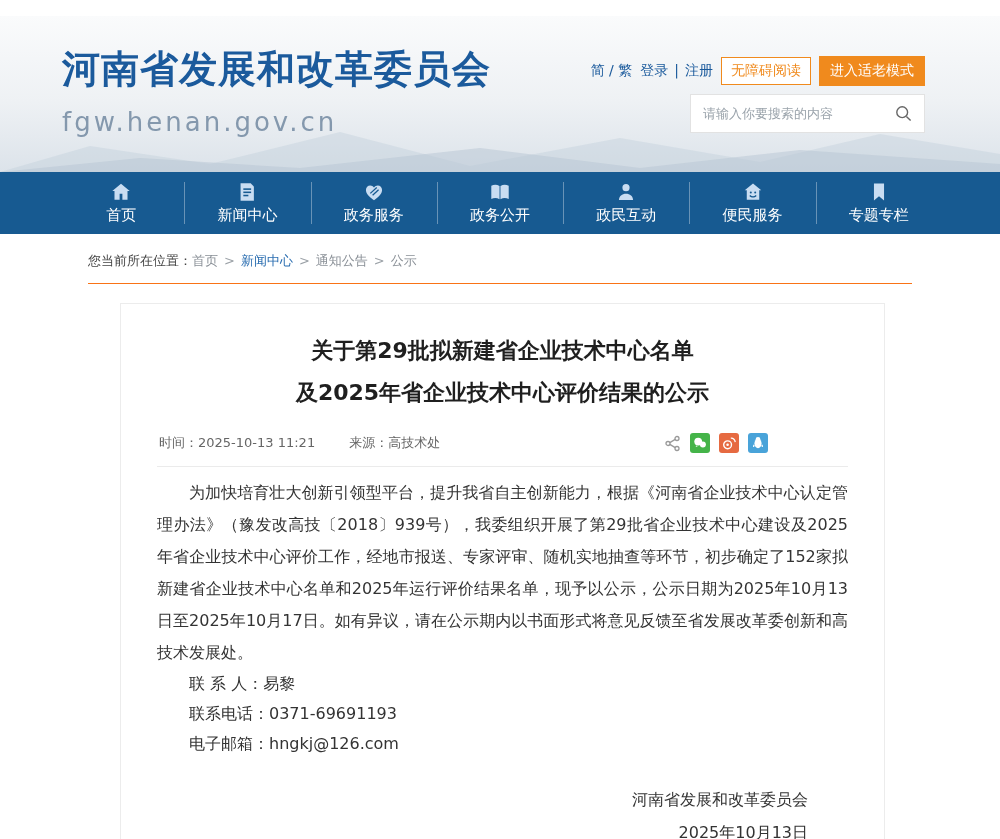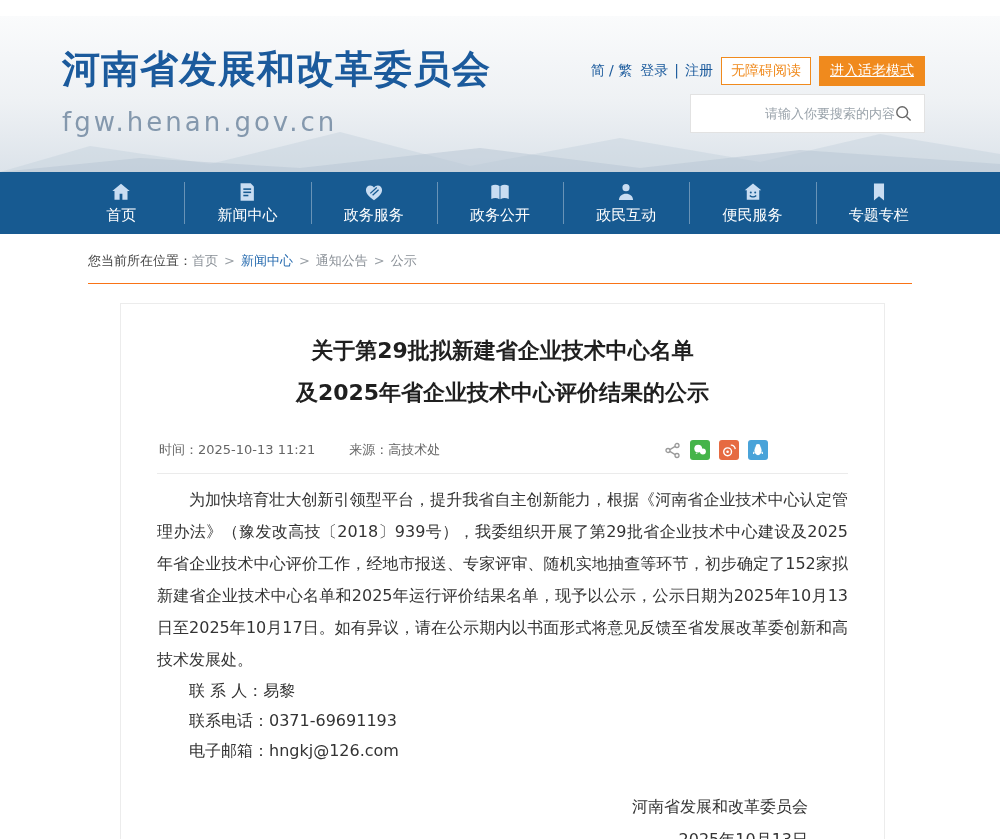--- a/index.html
+++ b/index.html
@@ -15,27 +15,27 @@
   .site-name { font-size:38px; font-weight:bold; color:#1b5a9c; letter-spacing:1px; }
   .site-url { margin-top:12px; font-size:26px; color:#8498ad; letter-spacing:3px; }
 
   .header-links { position:absolute; top:40px; right:75px; display:flex; align-items:center;
     gap:8px; font-size:14px; color:#1b5a9c; }
   .header-links .txt-link { cursor:pointer; }
   .login-reg { display:flex; gap:6px; align-items:flex-start; }
   .btn-accessibility { border:1px solid #f08a1d; color:#f08a1d; background:#fff;
     padding:4px 9px; font-size:14px; cursor:pointer; }
   .btn-elder { background:#f08a1d; color:#fff; border:1px solid #f08a1d;
-    padding:5px 10px; font-size:14px; cursor:pointer;text-decoration:underline; }
+    padding:5px 10px; font-size:14px; cursor:pointer; }
 
   .search-box { position:absolute; top:78px; right:75px; width:235px; height:39px;
     background:#fff; border:1px solid #e2e2e2; display:flex; align-items:center;
     padding:0 12px; }
   .search-box input { flex:1; border:none; outline:none; font-size:13px; color:#8b5cf6;
-    font-family:Liberation Serif, serif; background:transparent;text-align:right; }
+    font-family:Liberation Serif, serif; background:transparent; }
   .search-box input::placeholder { color:#9aa3ab; }
   .search-icon { width:17px; height:17px; cursor:pointer; flex:0 0 auto; }
 
   
   .navbar { height:62px; background:#175a91; display:flex; padding:0 58px; }
   .nav-item { flex:1; display:flex; flex-direction:column; align-items:center;
     justify-content:center; gap:3px; color:#fff; font-size:15px; position:relative; cursor:pointer; }
   .nav-item + .nav-item::before { content:""; position:absolute; left:0; top:10px; bottom:10px;
     width:1px; background:rgba(255,255,255,.35); }
   .nav-icon { width:22px; height:22px; }
@@ -46,21 +46,21 @@
     font-size:13px; color:#444; }
   .breadcrumb .crumb { color:#8a9097; cursor:pointer; }
   .breadcrumb .crumb.active { color:#2a6db0; }
   .breadcrumb .sep { color:#9aa0a6; margin:0 6px; }
 
   
   .content-card { margin:19px 0 0 120px; width:765px; background:#fff;
     border:1px solid #ececec; padding:26px 36px 40px; min-height:600px; }
   .article-title { text-align:center; font-size:22px; color:#1f1f1f; line-height:42px;
     font-weight:600; }
-  .meta-row { margin-top:20px; display:flex; align-items:center; font-size:13px; color:#666;
+  .meta-row { margin-top:13px; display:flex; align-items:center; font-size:13px; color:#666;
     padding:6px 2px 13px; border-bottom:1px solid #ebebeb; }
   .meta-row .meta-item { margin-right:34px; }
   .meta-icons { margin-left:auto; margin-right:78px; display:flex; align-items:center; gap:9px; }
   .share-nodes { width:17px; height:17px; cursor:pointer; }
   .share-sq { width:20px; height:20px; border-radius:3px; display:flex; align-items:center;
     justify-content:center; cursor:pointer; }
   .share-sq svg { width:16px; height:16px; }
 
   .article-body { margin-top:10px; font-size:16px; color:#333; line-height:32px;
     text-align:justify; text-indent:2em; }

